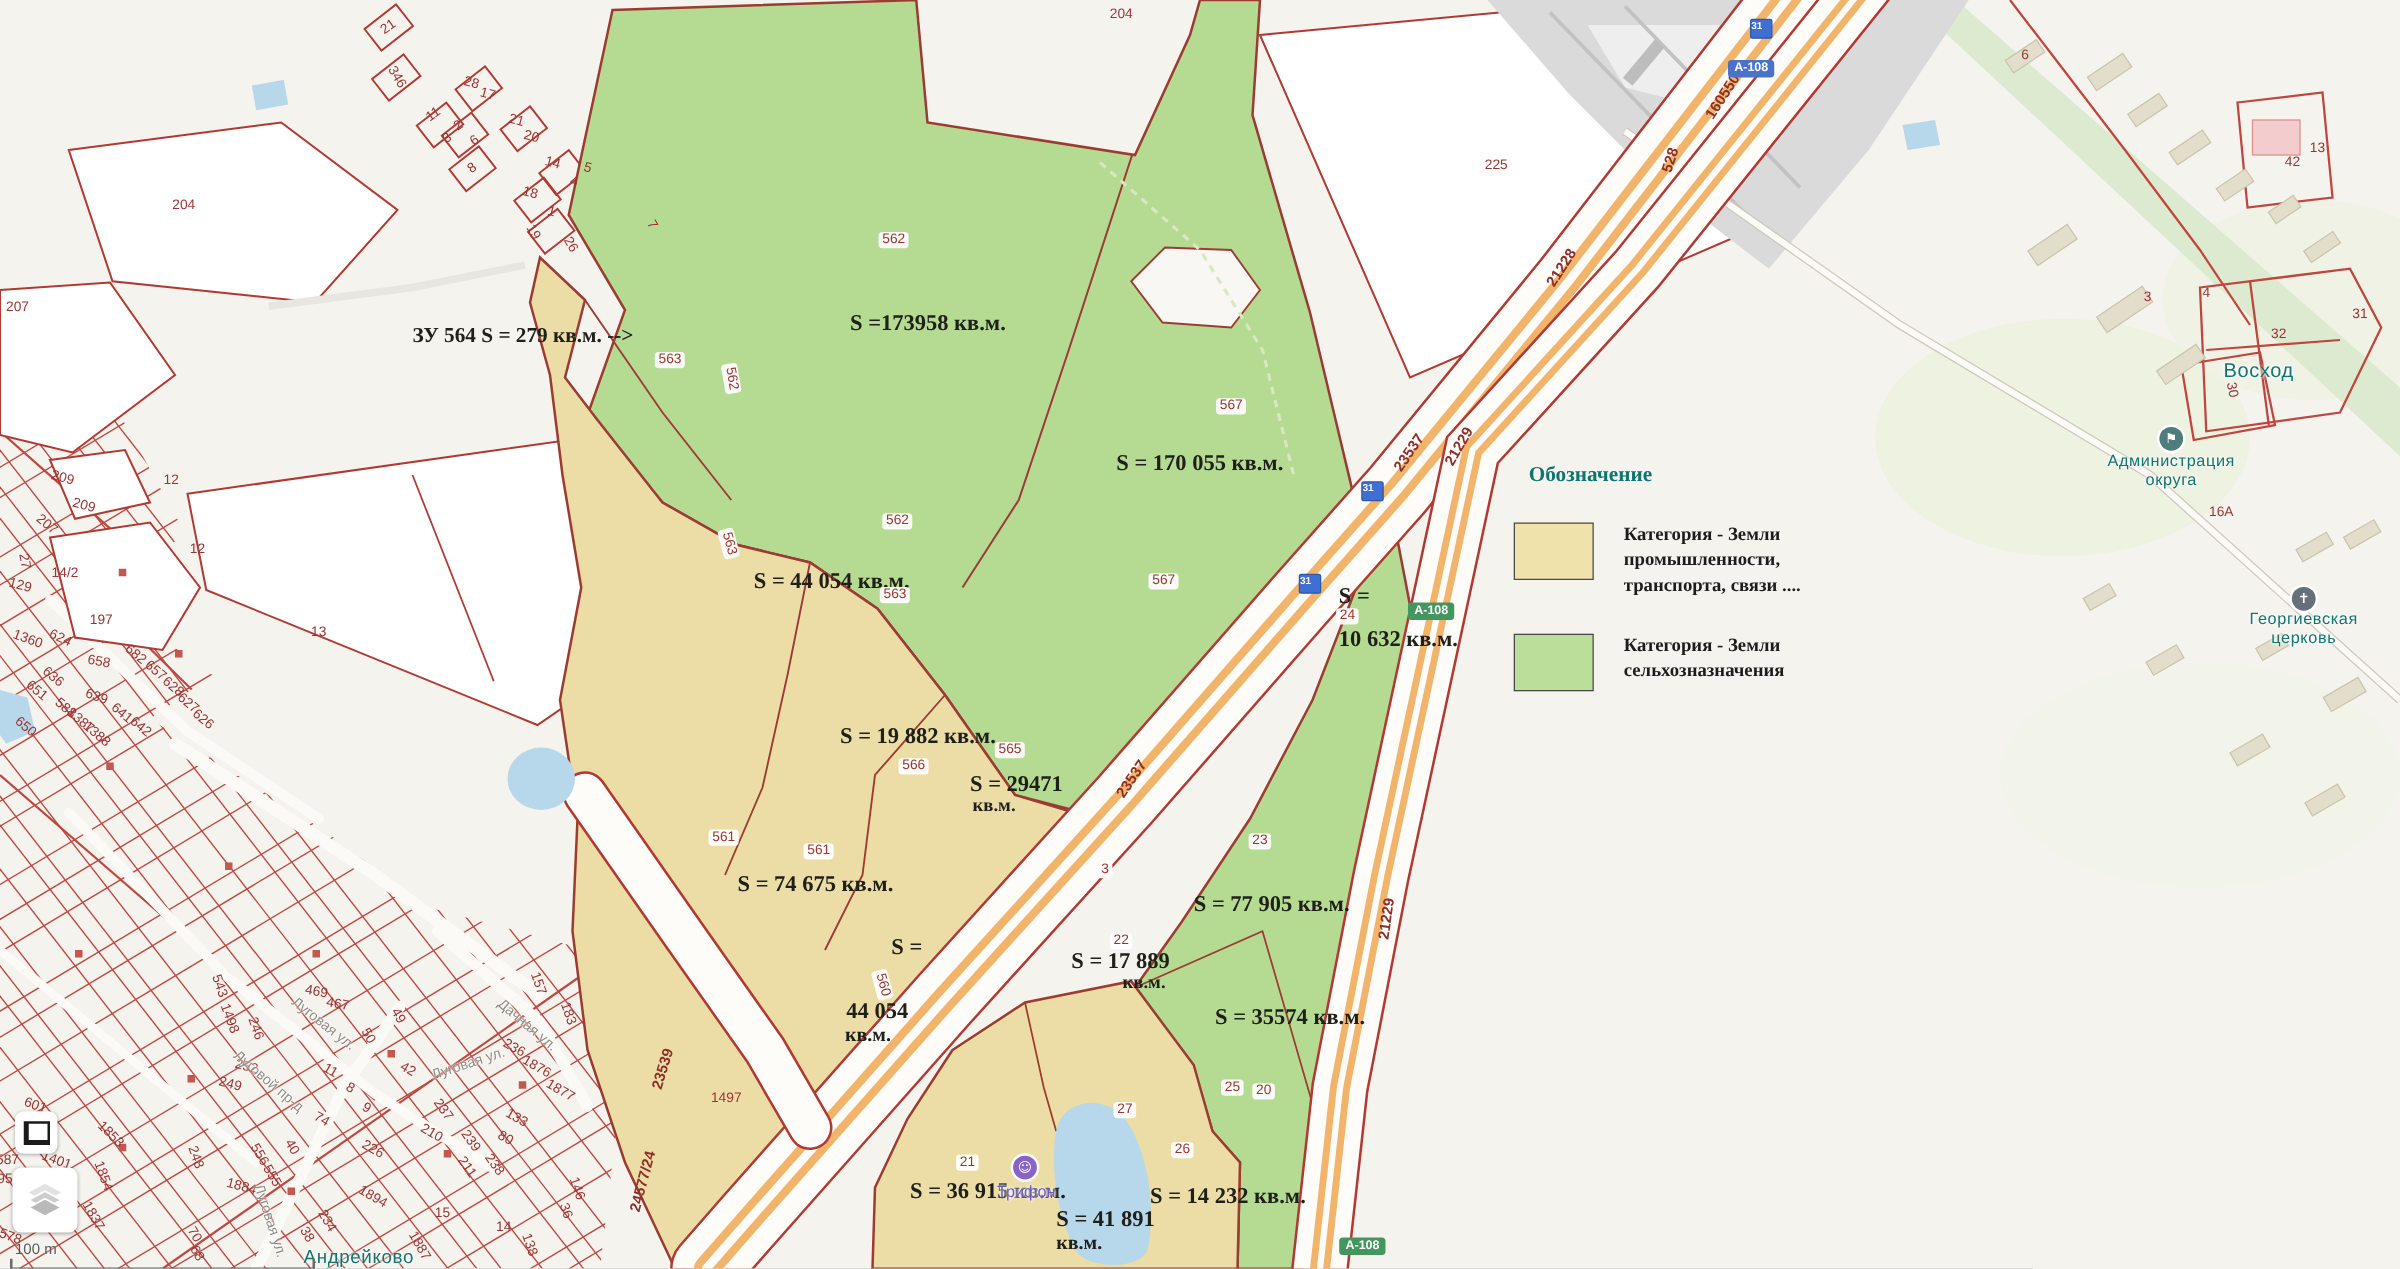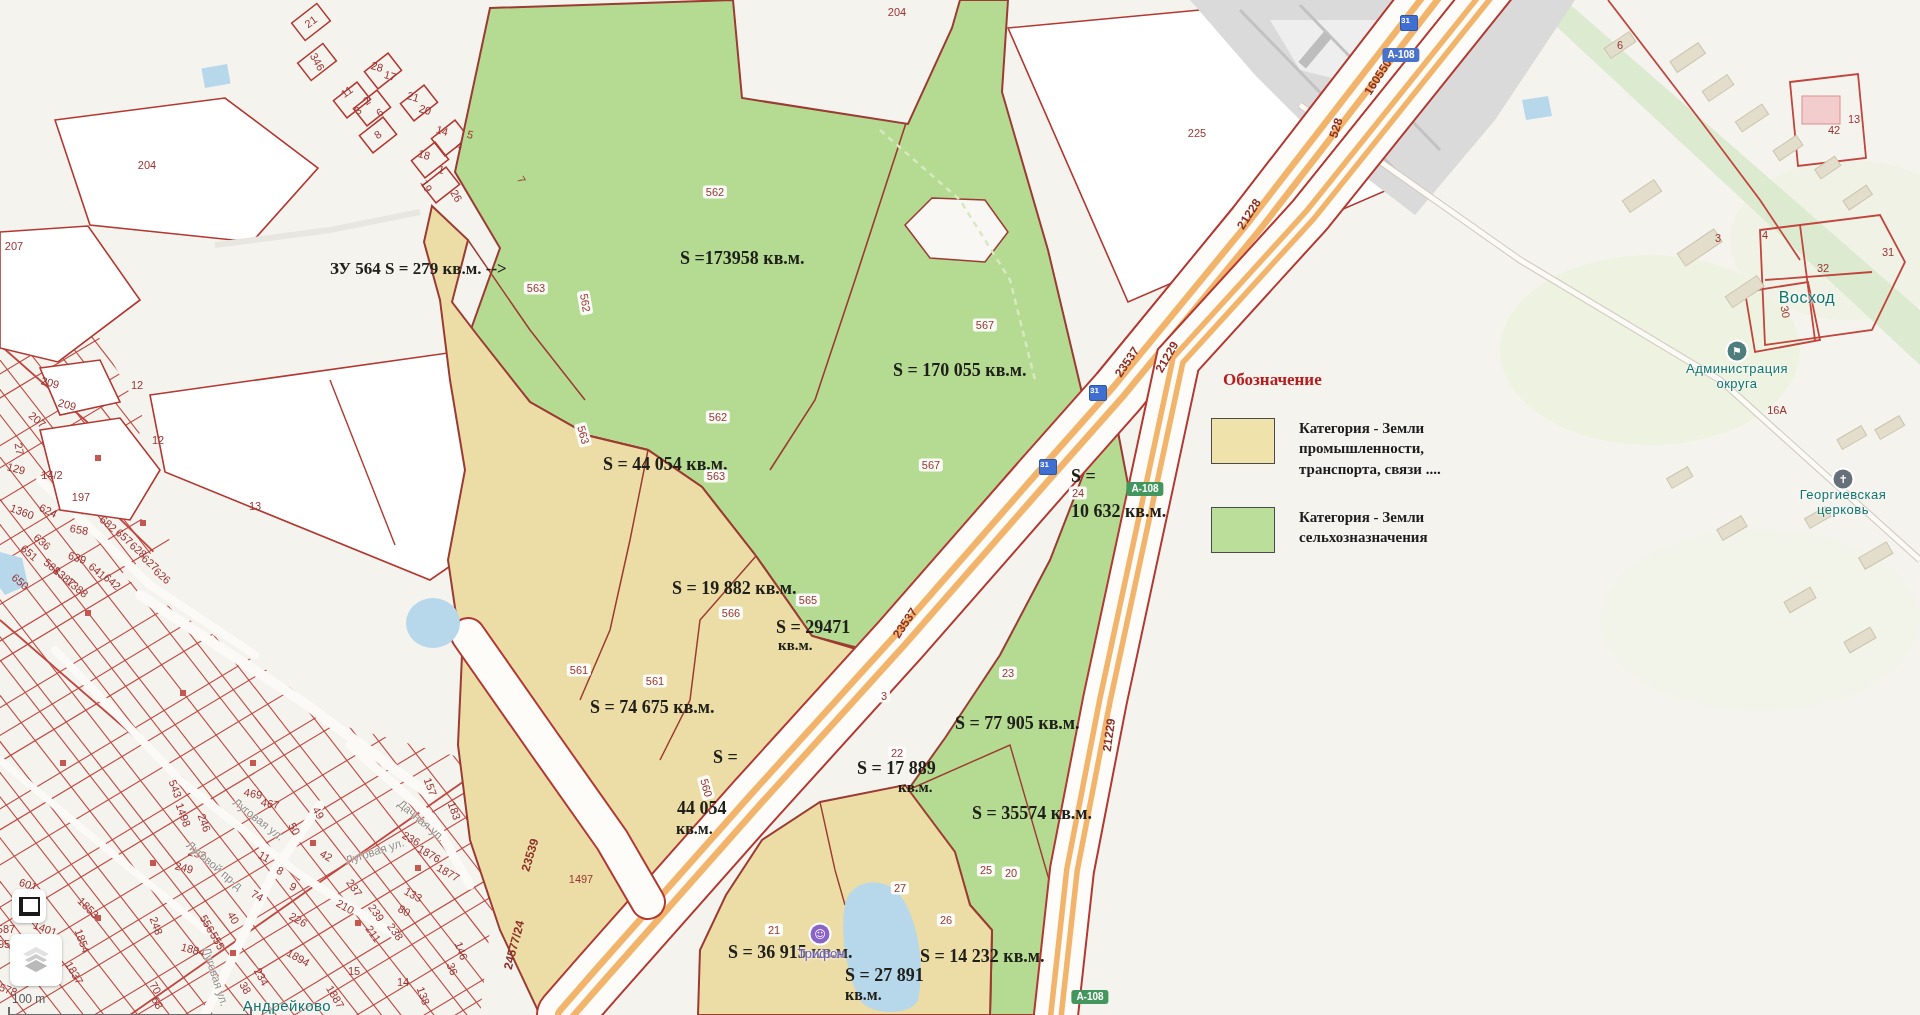--- a/index.html
+++ b/index.html
@@ -21,21 +21,21 @@
   .badge.green{background:#43975e;}
   .badge.blue{background:#4a72c9;}
   .shield{width:16px;height:14px;background:#3f6fd1;border:1px solid #2d57ab;border-radius:2px;color:#fff;
        font:bold 8px "Liberation Sans",sans-serif;display:flex;align-items:center;justify-content:center;}
   
   .poi-icon{position:absolute;width:19px;height:19px;border-radius:50%;display:flex;align-items:center;
        justify-content:center;color:#fff;font:bold 11px "DejaVu Sans",sans-serif;transform:translate(-50%,-50%);
        box-shadow:0 0 0 2px #fff;}
   
   #legend{position:absolute;left:1211px;top:370px;width:330px;}
-  #legend .lg-title{font:bold 17px "Liberation Serif",serif;color:#b91c1c;margin:0 0 28px 12px;}
+  #legend .lg-title{font:bold 17px "Liberation Serif",serif;color:#0f766e;margin:0 0 28px 12px;}
   .lg-row{display:flex;align-items:flex-start;margin-bottom:28px;}
   .lg-swatch{width:62px;height:44px;border:1px solid #4a4a4a;margin-right:24px;flex:0 0 auto;}
   .lg-text{font:bold 15px "Liberation Serif",serif;color:#1c1c1c;line-height:1.35;white-space:pre-line;}
   
   .ctl-btn{position:absolute;background:#fff;border-radius:7px;box-shadow:0 1px 3px rgba(0,0,0,.3);
        display:flex;align-items:center;justify-content:center;cursor:pointer;}
   #measure-btn{left:12px;top:889px;width:34px;height:34px;}
   #measure-btn .sq{width:15px;height:13px;border:2px solid #1a1a1a;border-left-width:4px;border-bottom-width:4px;}
   #layers-btn{left:10px;top:934px;width:52px;height:52px;}
   #scale{position:absolute;left:8px;top:992px;}
@@ -340,21 +340,21 @@
       <span class="area-label" style="left: 677px; top: 808px; transform: translate(0px, -50%);">44 054</span>
       <span class="area-label" style="left: 676px; top: 829px; font-size: 16px; transform: translate(0px, -50%);">кв.м.</span>
       <span class="area-label" style="left: 857px; top: 768px; transform: translate(0px, -50%);">S = 17 889</span>
       <span class="area-label" style="left: 898px; top: 787px; font-size: 15px; transform: translate(0px, -50%);">кв.м.</span>
       <span class="area-label" style="left: 955px; top: 723px; transform: translate(0px, -50%);">S = 77 905 кв.м.</span>
       <span class="area-label" style="left: 972px; top: 813px; transform: translate(0px, -50%);">S = 35574 кв.м.</span>
       <span class="area-label" style="left: 1071px; top: 476px; transform: translate(0px, -50%);">S =</span>
       <span class="area-label" style="left: 1071px; top: 511px; transform: translate(0px, -50%);">10 632 кв.м.</span>
       <span class="area-label" style="left: 728px; top: 952px; transform: translate(0px, -50%);">S = 36 915 кв.м.</span>
       <span class="area-label" style="left: 920px; top: 956px; transform: translate(0px, -50%);">S = 14 232 кв.м.</span>
-      <span class="area-label" style="left: 845px; top: 975px; transform: translate(0px, -50%);">S = 27 891</span>
+      <span class="area-label" style="left: 845px; top: 975px; transform: translate(0px, -50%);">S = 41 891</span>
       <span class="area-label" style="left: 845px; top: 995px; font-size: 16px; transform: translate(0px, -50%);">кв.м.</span>
       <span class="parcel-label" style="left: 897px; top: 12px; transform: translate(-50%, -50%);">204</span>
       <span class="parcel-label" style="left: 147px; top: 165px; transform: translate(-50%, -50%);">204</span>
       <span class="parcel-label" style="left: 1197px; top: 133px; transform: translate(-50%, -50%);">225</span>
       <span class="parcel-label chip" style="left: 715px; top: 192px; transform: translate(-50%, -50%);">562</span>
       <span class="parcel-label chip" style="left: 718px; top: 417px; transform: translate(-50%, -50%);">562</span>
       <span class="parcel-label chip" style="left: 585px; top: 303px; transform: translate(-50%, -50%) rotate(80deg);">562</span>
       <span class="parcel-label chip" style="left: 536px; top: 288px; transform: translate(-50%, -50%);">563</span>
       <span class="parcel-label chip" style="left: 583px; top: 435px; transform: translate(-50%, -50%) rotate(75deg);">563</span>
       <span class="parcel-label chip" style="left: 716px; top: 476px; transform: translate(-50%, -50%);">563</span>
@@ -375,21 +375,21 @@
       <span class="parcel-label chip" style="left: 900px; top: 888px; transform: translate(-50%, -50%);">27</span>
       <span class="parcel-label chip" style="left: 774px; top: 930px; transform: translate(-50%, -50%);">21</span>
       <span class="parcel-label" style="left: 581px; top: 879px; transform: translate(-50%, -50%);">1497</span>
       <span class="parcel-label" style="left: 14px; top: 246px; transform: translate(-50%, -50%);">207</span>
       <span class="parcel-label" style="left: 37px; top: 420px; transform: translate(-50%, -50%) rotate(40deg);">207</span>
       <span class="parcel-label" style="left: 67px; top: 405px; transform: translate(-50%, -50%) rotate(15deg);">209</span>
       <span class="parcel-label" style="left: 50px; top: 383px; transform: translate(-50%, -50%) rotate(15deg);">209</span>
       <span class="parcel-label" style="left: 137px; top: 385px; transform: translate(-50%, -50%);">12</span>
       <span class="parcel-label" style="left: 158px; top: 440px; transform: translate(-50%, -50%);">12</span>
       <span class="parcel-label" style="left: 255px; top: 506px; transform: translate(-50%, -50%);">13</span>
-      <span class="parcel-label" style="left: 52px; top: 459px; transform: translate(-50%, -50%); margin-top: 16px;">14/2</span>
+      <span class="parcel-label" style="left: 52px; top: 459px; transform: translate(-50%, -50%);">14/2</span>
       <span class="parcel-label" style="left: 81px; top: 497px; transform: translate(-50%, -50%);">197</span>
       <span class="parcel-label" style="left: 19px; top: 449px; transform: translate(-50%, -50%) rotate(80deg);">27</span>
       <span class="parcel-label" style="left: 16px; top: 469px; transform: translate(-50%, -50%) rotate(15deg);">129</span>
       <span class="parcel-label" style="left: 22px; top: 512px; transform: translate(-50%, -50%) rotate(20deg);">1360</span>
       <span class="parcel-label" style="left: 48px; top: 511px; transform: translate(-50%, -50%) rotate(25deg);">624</span>
       <span class="parcel-label" style="left: 79px; top: 530px; transform: translate(-50%, -50%) rotate(10deg);">658</span>
       <span class="parcel-label" style="left: 108px; top: 524px; transform: translate(-50%, -50%) rotate(40deg);">682</span>
       <span class="parcel-label" style="left: 124px; top: 537px; transform: translate(-50%, -50%) rotate(40deg);">657</span>
       <span class="parcel-label" style="left: 138px; top: 550px; transform: translate(-50%, -50%) rotate(40deg);">628</span>
       <span class="parcel-label" style="left: 150px; top: 563px; transform: translate(-50%, -50%) rotate(40deg);">627</span>

